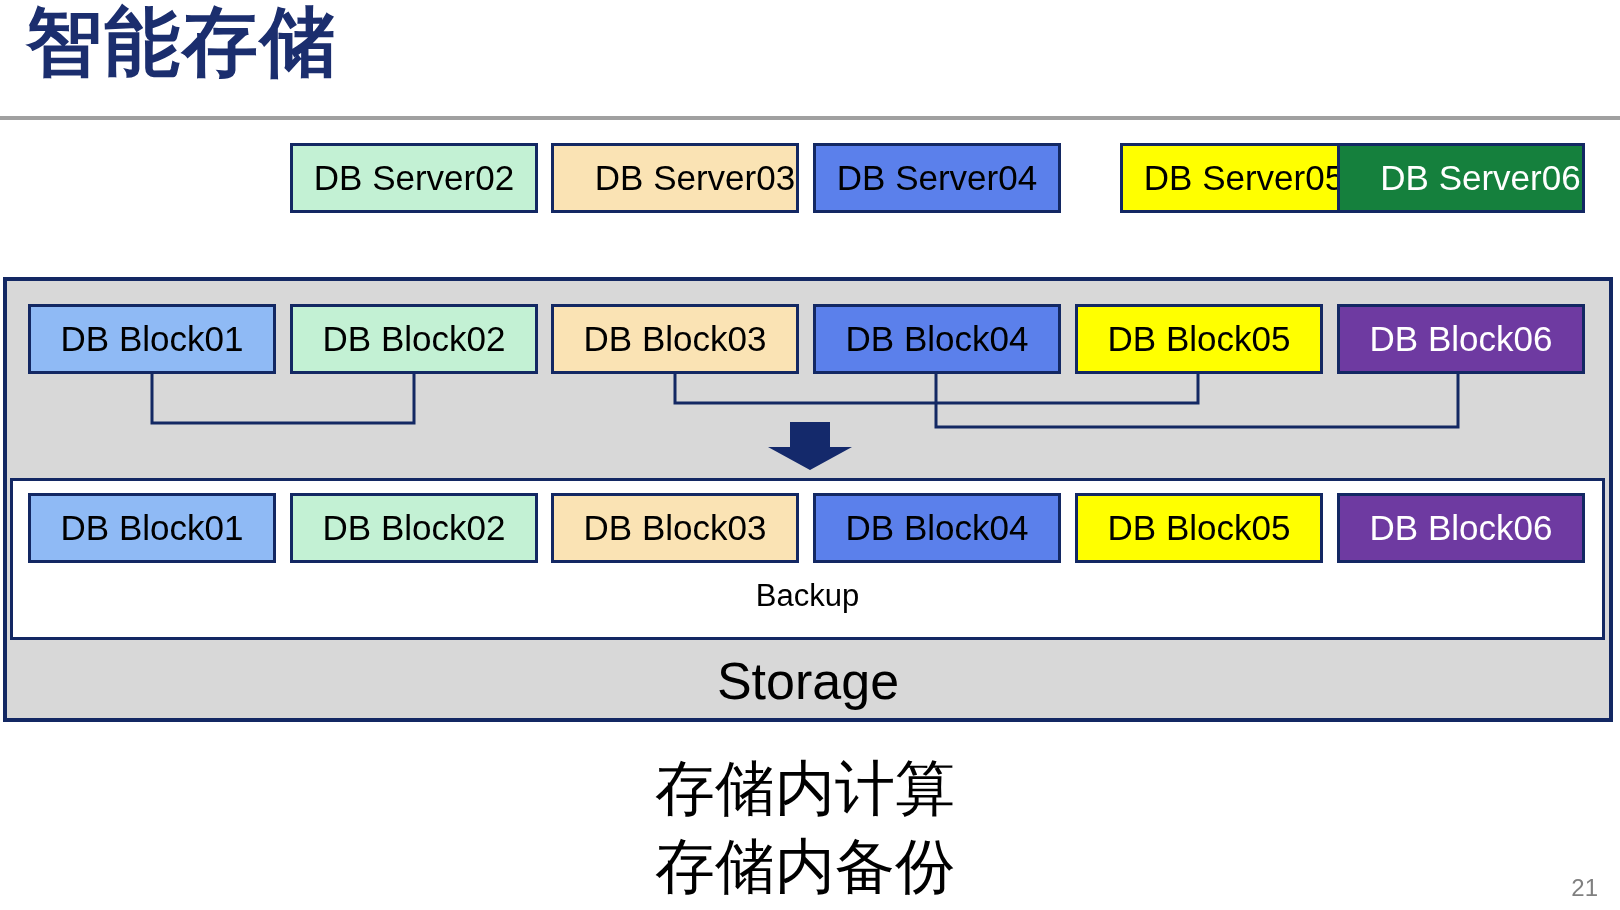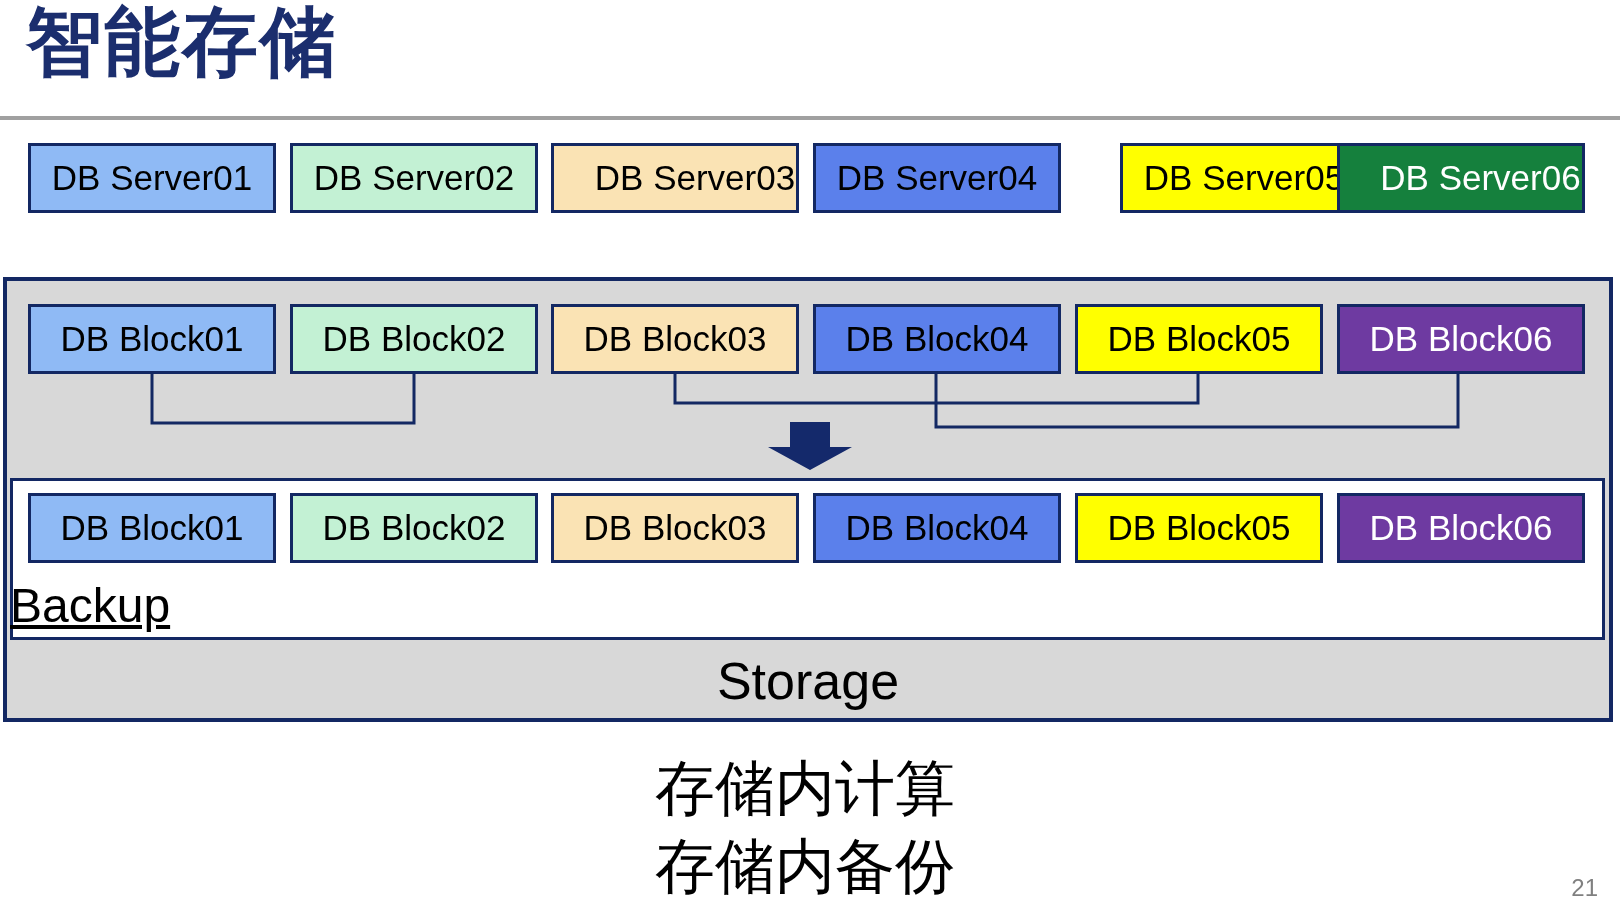--- a/index.html
+++ b/index.html
@@ -25,22 +25,22 @@
     position:absolute;left:3px;top:277px;width:1610px;height:445px;box-sizing:border-box;
     background:var(--panel);border:4px solid var(--navy);
   }
   .row-blocks-top{top:304px;}
   .panel-backup{
     position:absolute;left:10px;top:478px;width:1595px;height:162px;box-sizing:border-box;
     background:#ffffff;border:3px solid var(--navy);
   }
   .row-blocks-bottom{top:493px;}
   .backup-label{
-    position:absolute;left:10px;top:578px;width:1595px;text-align:left;
-    font-size:48px;color:#000;text-decoration:underline;
+    position:absolute;left:10px;top:578px;width:1595px;text-align:center;
+    font-size:31px;color:#000;
   }
   .storage-label{
     position:absolute;left:3px;top:651px;width:1610px;text-align:center;
     font-size:52px;font-weight:normal;color:#000;
   }
   .overlay-svg{position:absolute;left:0;top:0;width:1620px;height:910px;pointer-events:none;}
   .connector{fill:none;stroke:var(--navy);stroke-width:3px;}
   .arrow-shape{fill:var(--arrow);}
   .caption{
     position:absolute;left:805px;top:750px;transform:translateX(-50%);
@@ -52,21 +52,20 @@
 </style>
 </head>
 <body>
 
 <div class="slide" style="--navy: #132863; --panel: #D8D8D8; --arrow: #14296B; --titlecol: #1B2E6E; --divider: #A0A0A0; --pagenum: #808080;">
 
   <div class="title">智能存储</div>
   <div class="rule"></div>
 
   <div class="row row-servers">
-      <div class="box" style="left: 28px; background: rgb(143, 186, 245); color: rgb(0, 0, 0);">DB Server01</div>
       <div class="box" style="left: 290px; background: rgb(195, 241, 212); color: rgb(0, 0, 0);">DB Server02</div>
       <div class="box" style="left: 551px; background: rgb(250, 227, 180); color: rgb(0, 0, 0); padding-left: 40px;">DB Server03</div>
       <div class="box" style="left: 813px; background: rgb(91, 128, 235); color: rgb(0, 0, 0);">DB Server04</div>
       <div class="box" style="left: 1075px; background: rgb(255, 255, 0); color: rgb(0, 0, 0); margin-left: 45px;">DB Server05</div>
       <div class="box" style="left: 1337px; background: #15803d; color: rgb(255, 255, 255); padding-left: 39px;">DB Server06</div>
     </div>
 
   <div class="panel-storage"></div>
 
   <div class="row row-blocks-top">

